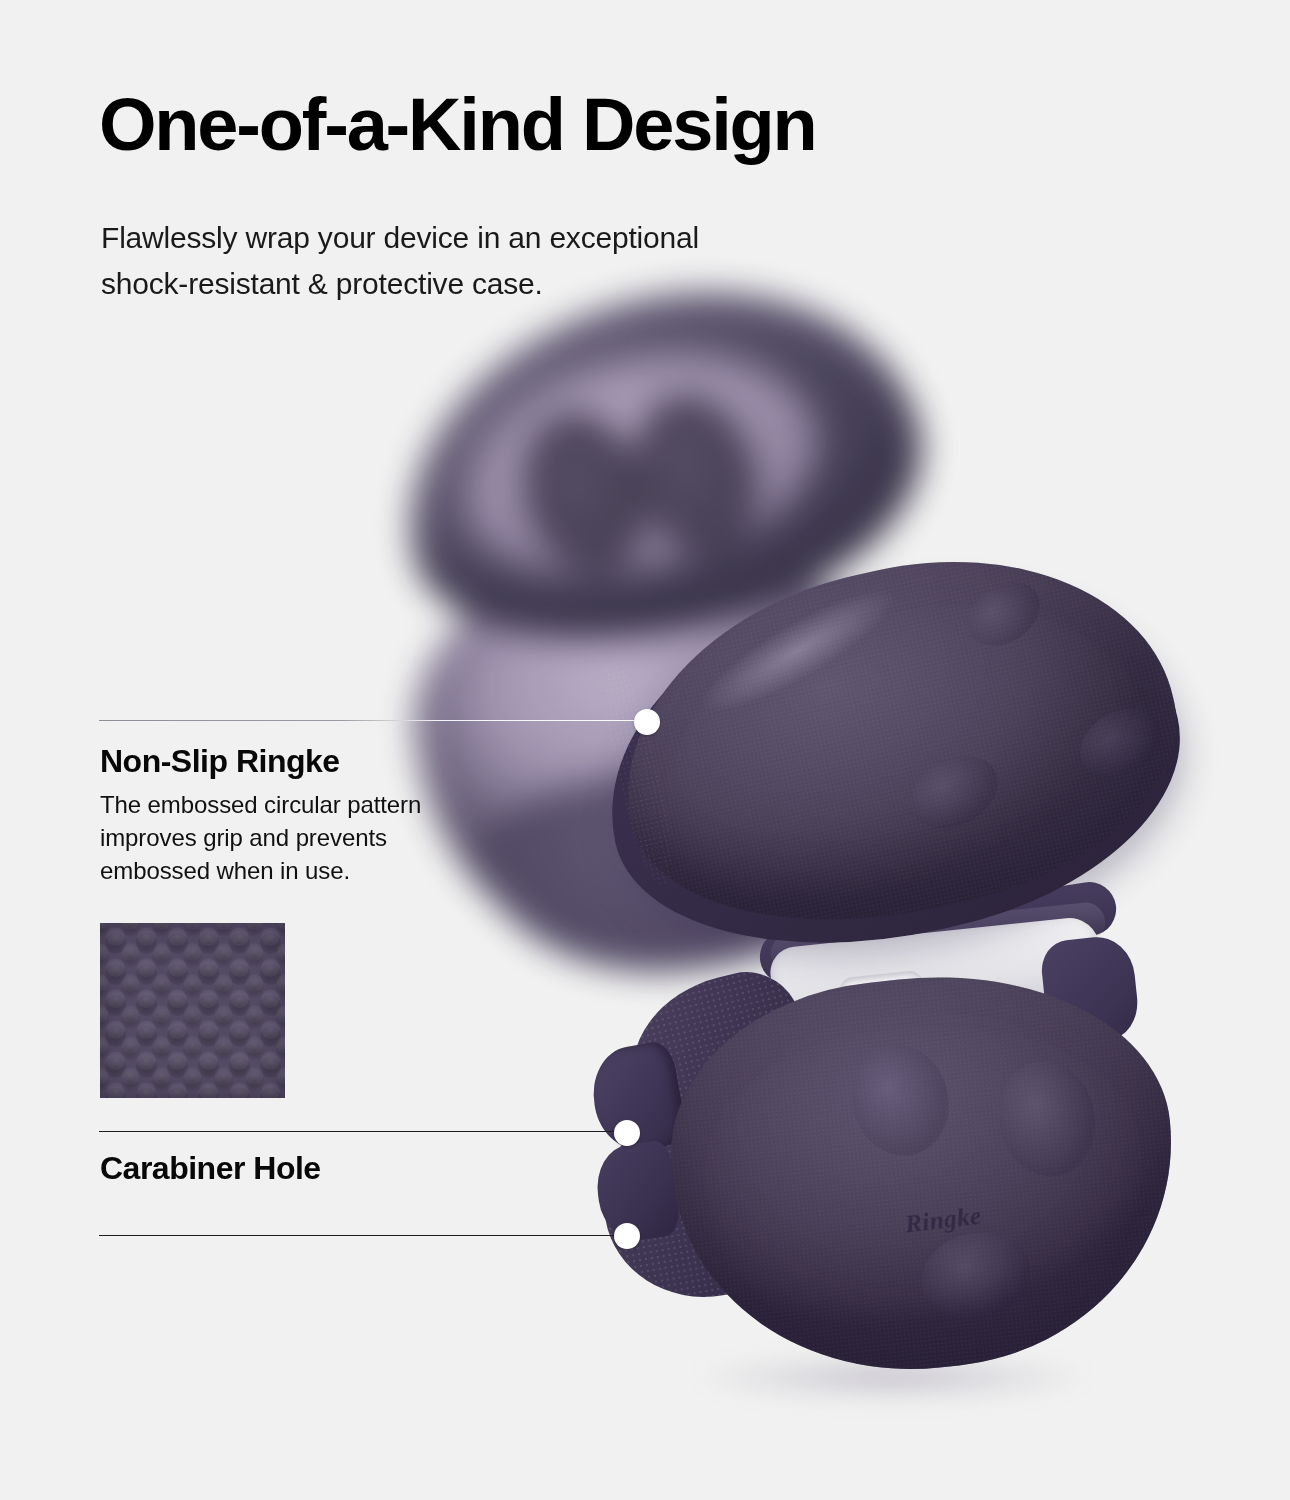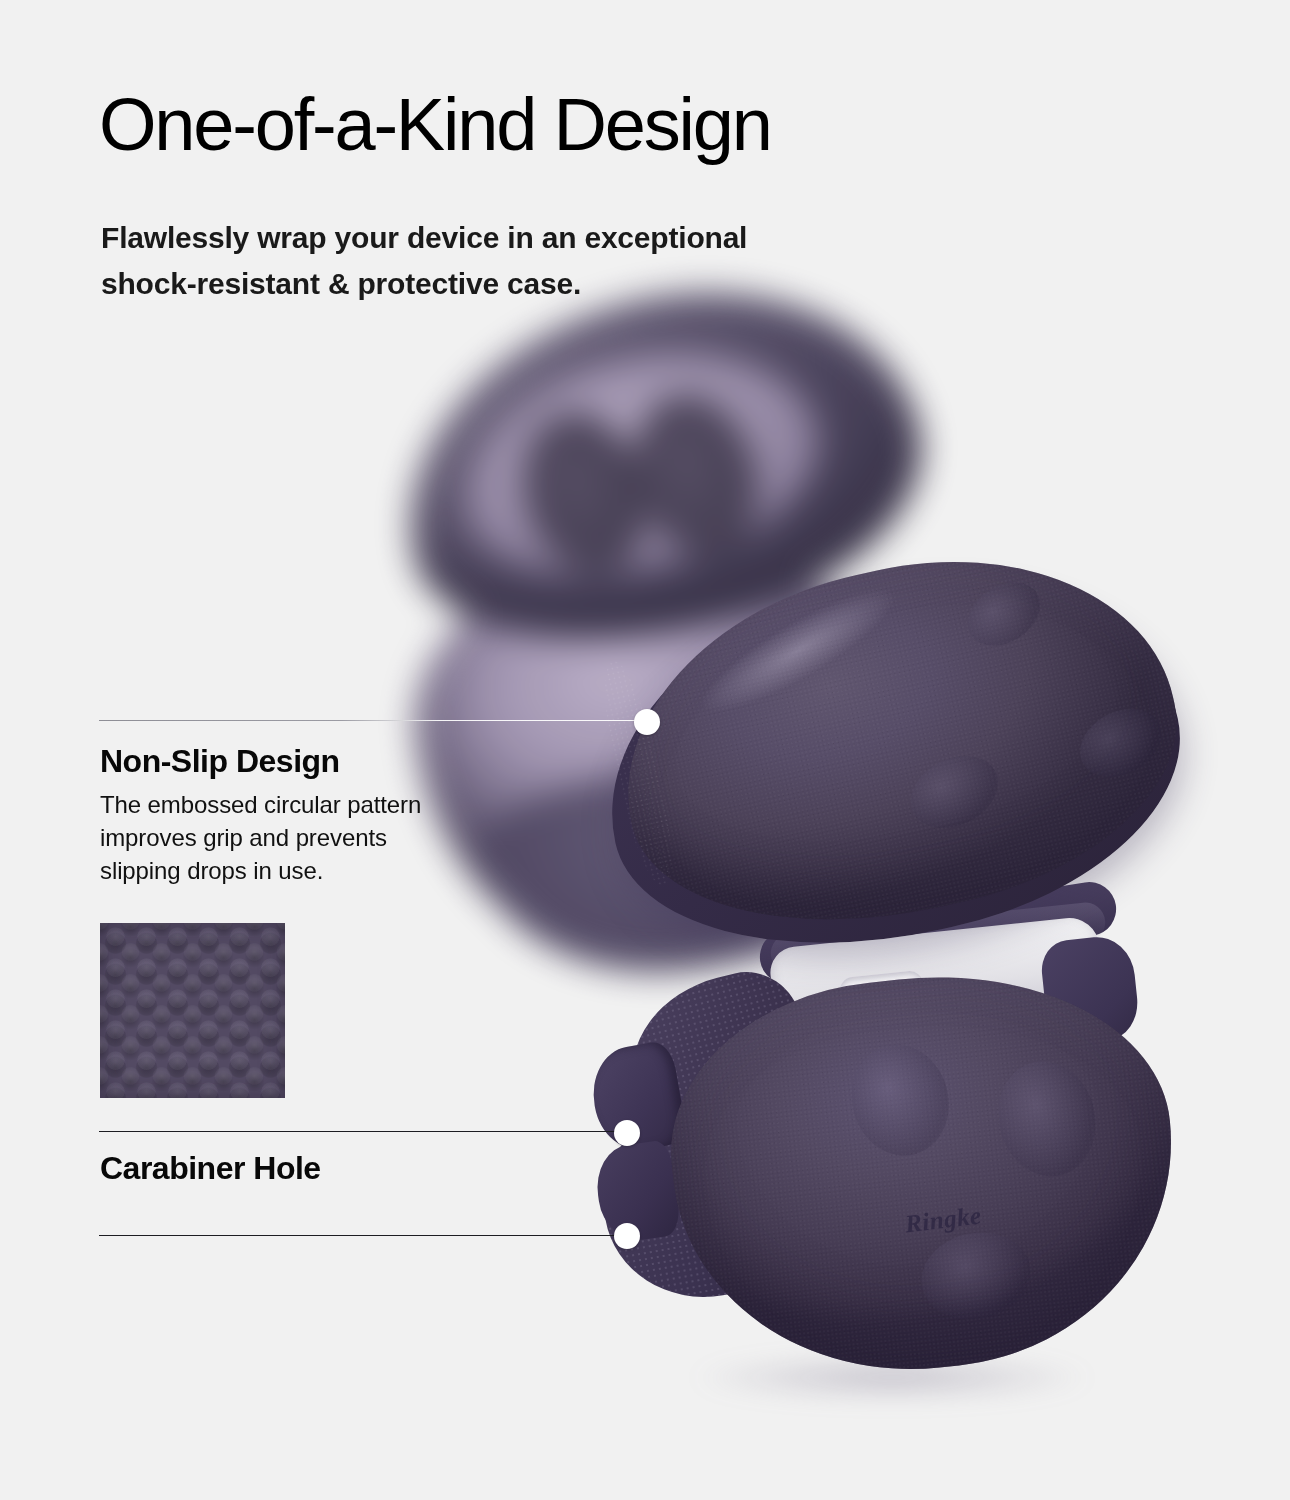--- a/index.html
+++ b/index.html
@@ -7,26 +7,26 @@
   body {
     width:1290px; height:1500px; position:relative; overflow:hidden;
     font-family:"Liberation Sans","DejaVu Sans",sans-serif;
     background:#f1f1f1;
     -webkit-font-smoothing:antialiased;
   }
 
   
   #headline {
     position:absolute; left:99px; top:86px;
-    font-size:74px; font-weight:normal; letter-spacing:-2.2px;
+    font-size:74px; font-weight:bold; letter-spacing:-2.2px;
     color:#000; line-height:1.05; white-space:nowrap;
   }
   #subheadline {
     position:absolute; left:101px; top:215px;
-    font-size:30px; font-weight:700; color:#1a1a1a;
+    font-size:30px; font-weight:400; color:#1a1a1a;
     line-height:1.52; letter-spacing:-0.2px; white-space:pre-line;
   }
 
   
   #stage { position:absolute; inset:0; }
 
   .ghost-wrap{
     position:absolute; left:330px; top:300px; width:620px; height:680px;
     filter:blur(17px); opacity:.92;
   }
@@ -328,24 +328,24 @@
 <div class="rule faded" style="left:99px; top:720px; width:549px;"></div>
 <div class="dot" style="left:634px; top:709px;"></div>
 
 <div class="rule solid" style="left:99px; top:1131px; width:528px;"></div>
 <div class="dot" style="left:614px; top:1120px;"></div>
 
 <div class="rule solid" style="left:99px; top:1235px; width:528px;"></div>
 <div class="dot" style="left:614px; top:1223px;"></div>
 
 <div class="callout" style="left:100px; top:743px; width:470px;">
-  <h3>Non-Slip Design</h3>
+  <h3>Non-Slip Ringke</h3>
   <p>The embossed circular pattern
 improves grip and prevents
-slipping drops in use.</p>
+embossed when in use.</p>
 </div>
 
 <div id="texture-swatch">
   <div class="rows"></div>
 </div>
 
 <div class="callout" style="left:100px; top:1150px; width:470px;">
   <h3>Carabiner Hole</h3>
 </div>
 

